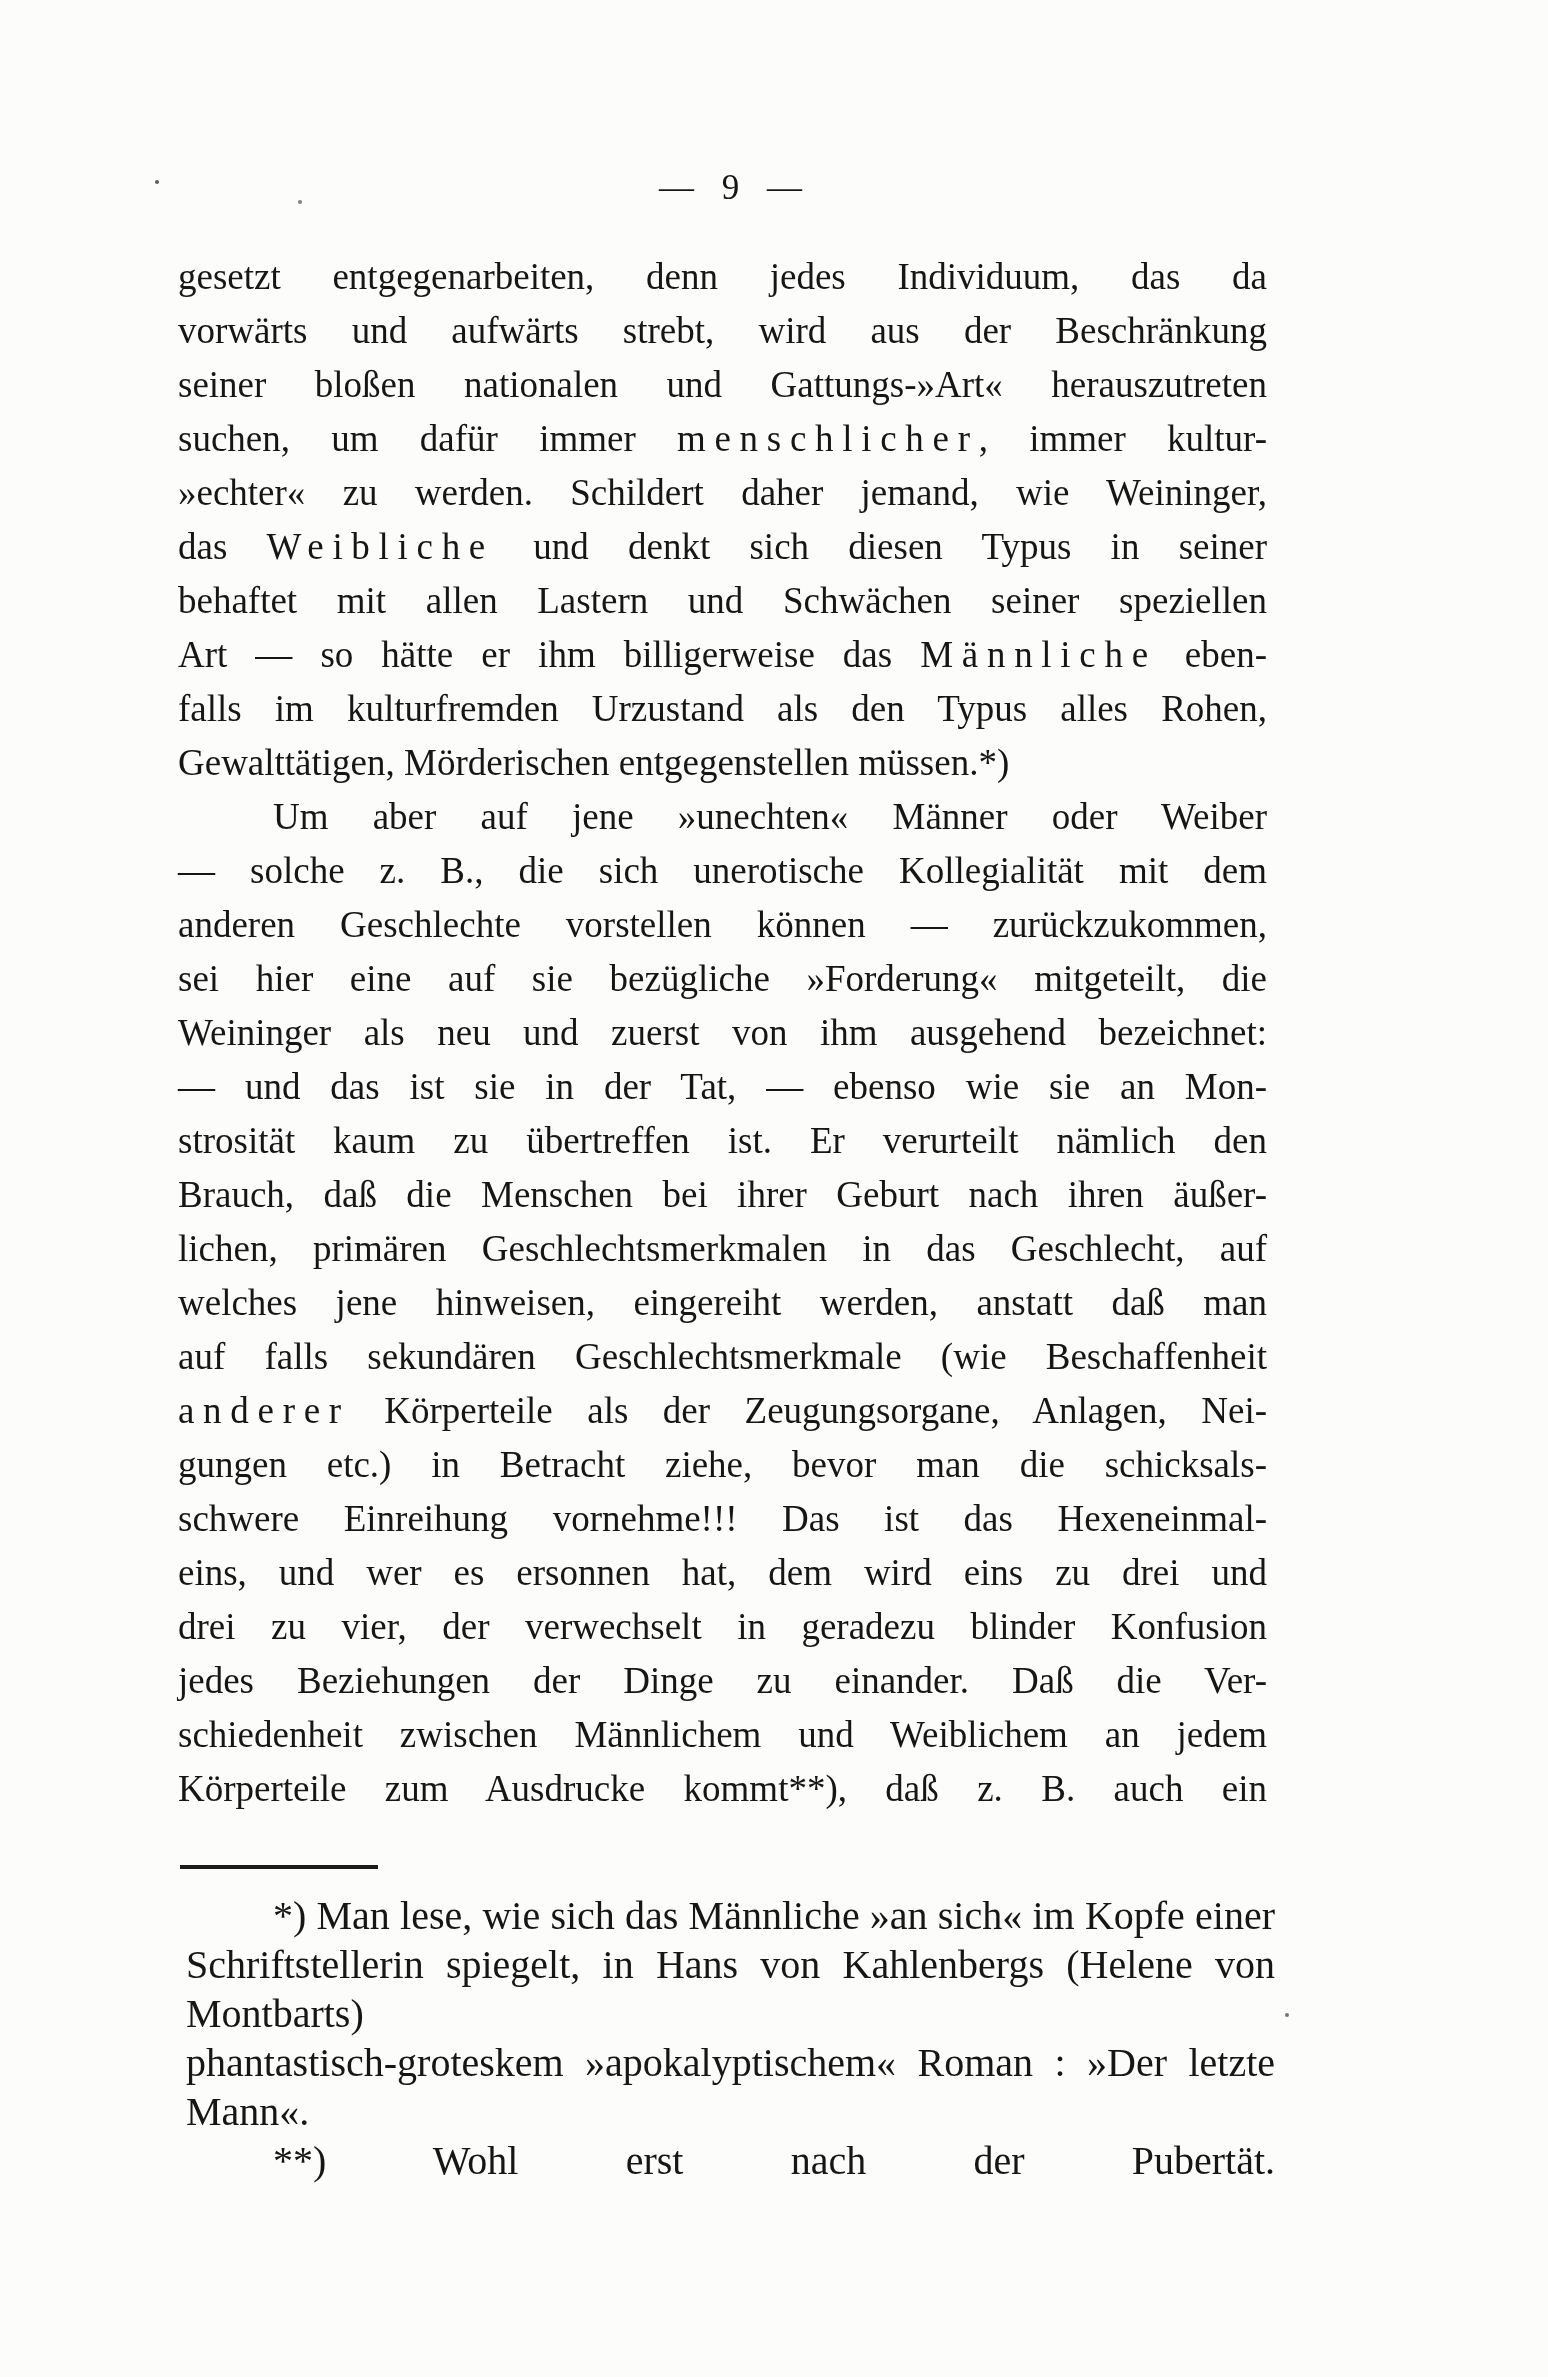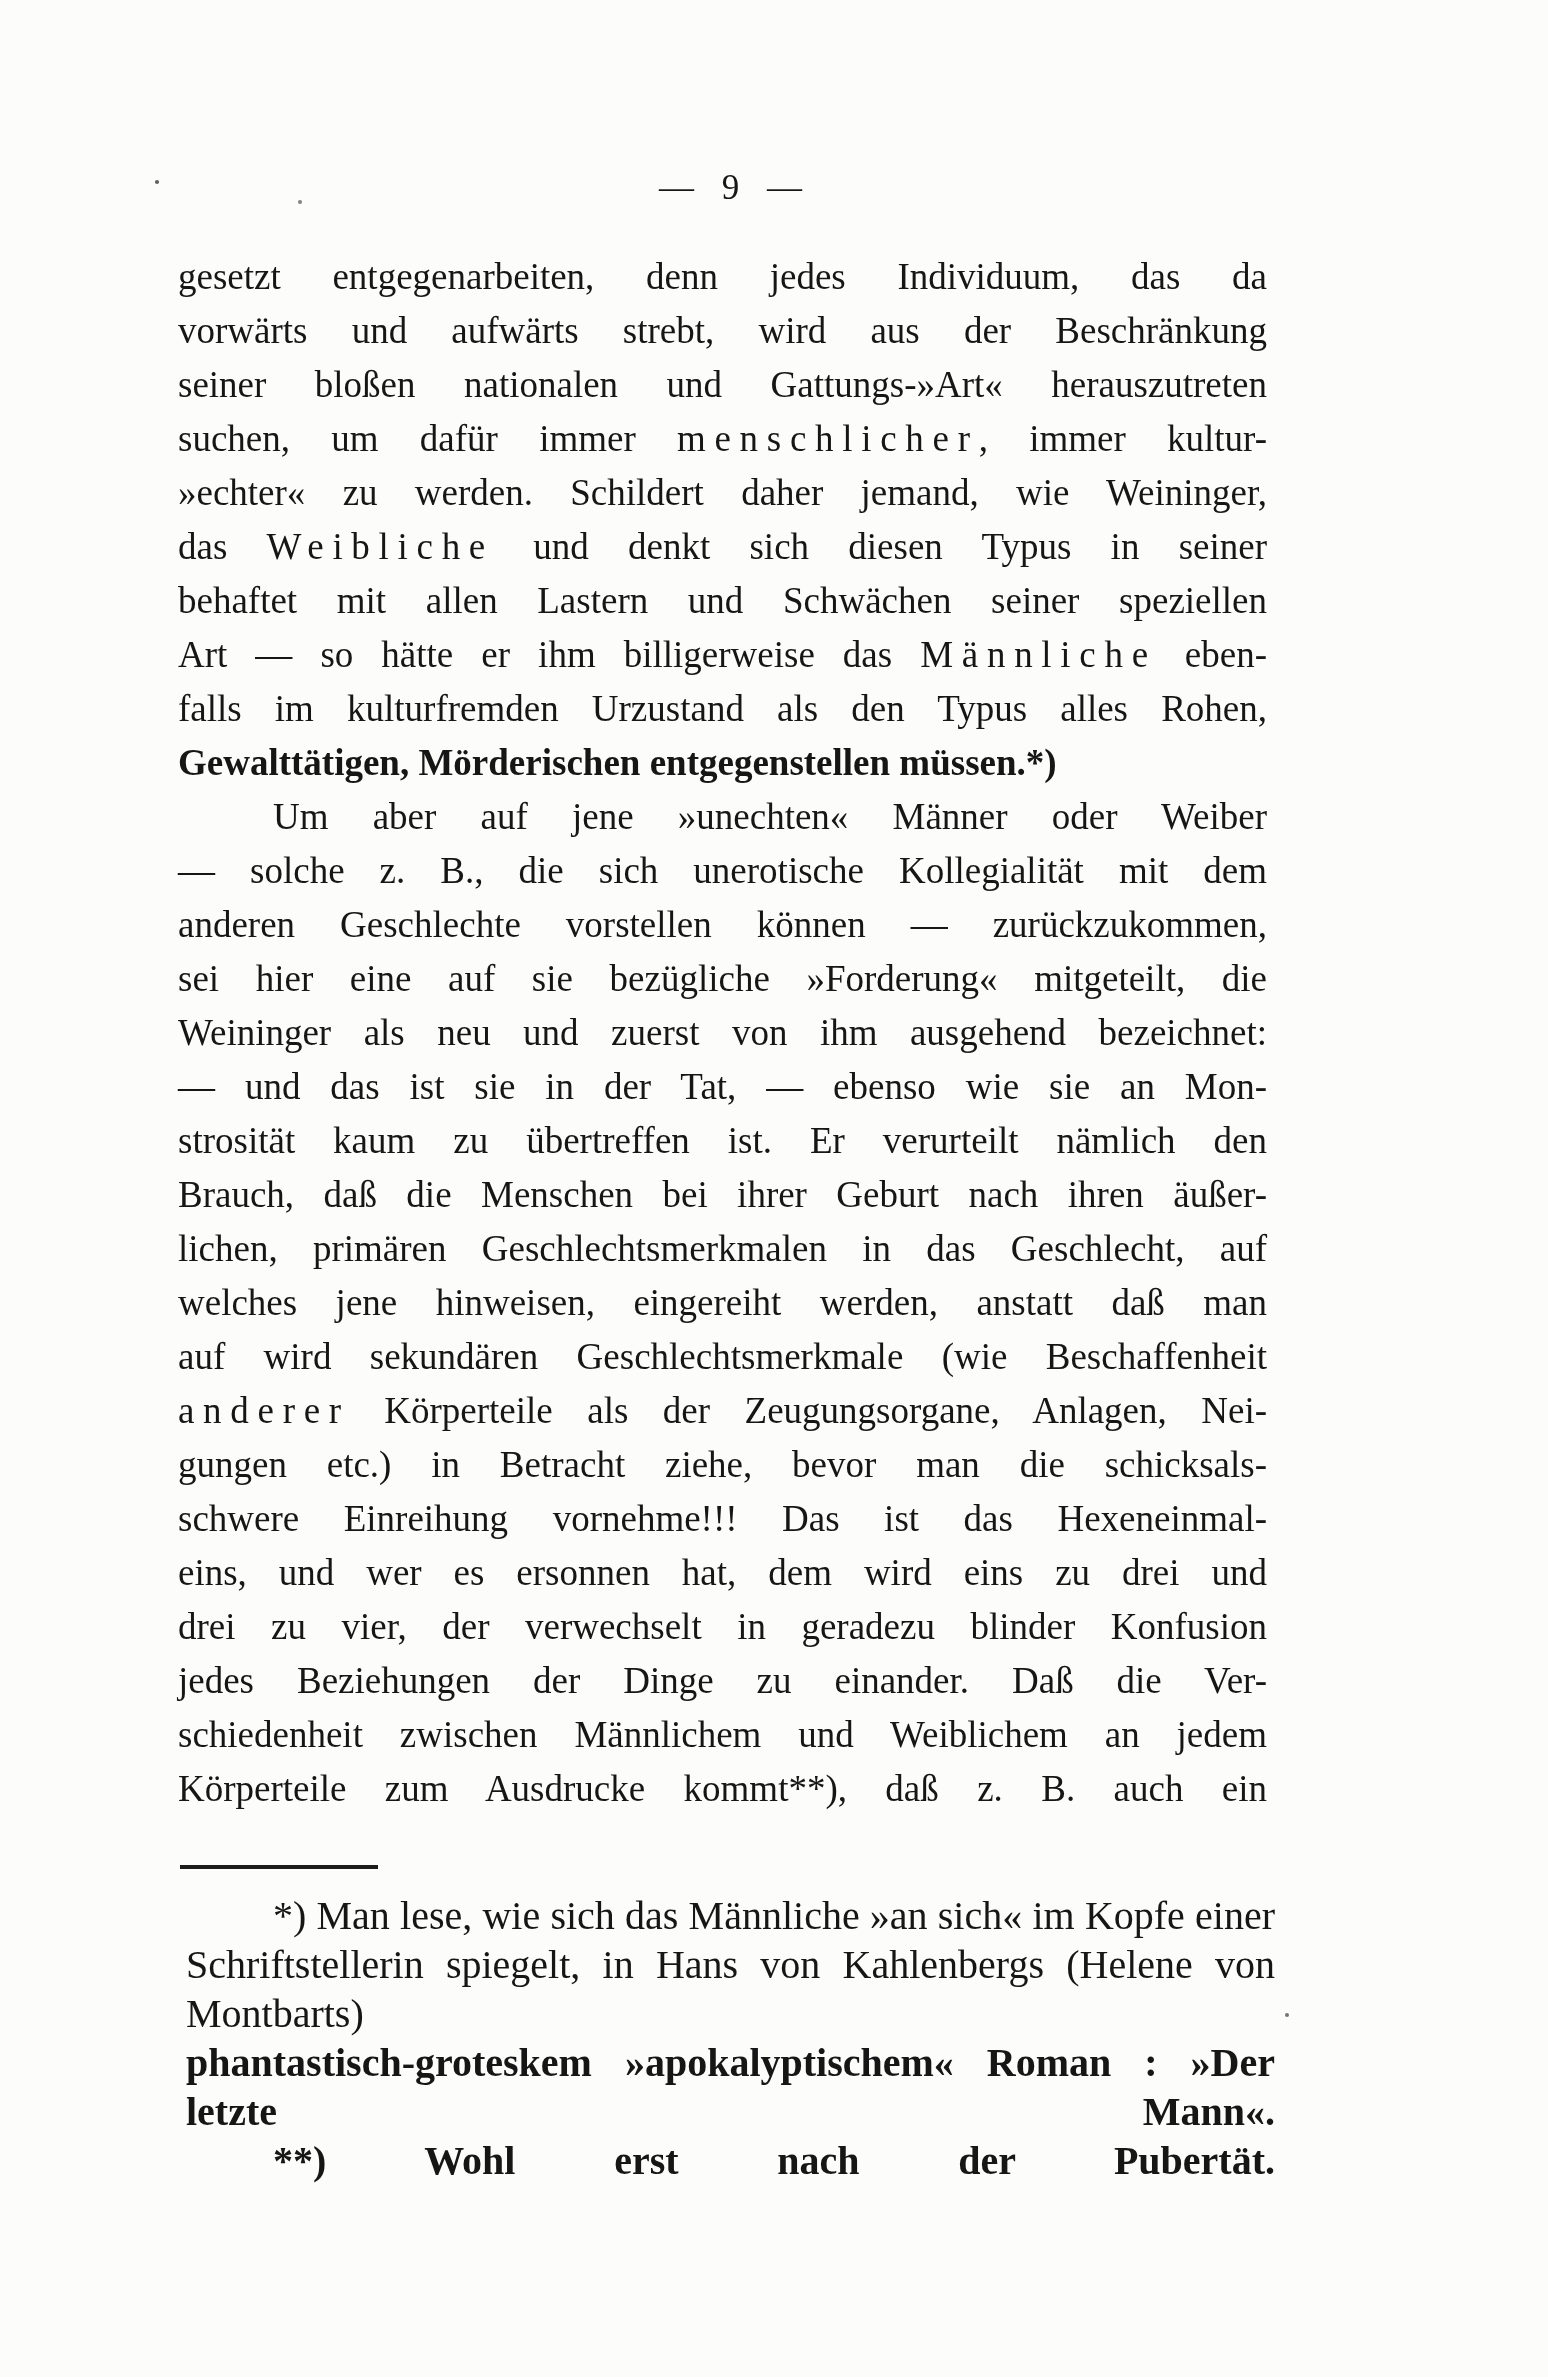--- a/index.html
+++ b/index.html
@@ -31,21 +31,21 @@
     top: 250px;
     left: 178px;
     width: 1089px;
     font-size: 37px;
     line-height: 54px;
   }
   .body-text .line {
     text-align: justify;
     text-align-last: justify;
   }
-  .line.short  { text-align-last: left; font-weight: bold; }
+  .line.short  { text-align-last: left; }
   .line.indent { text-indent: 95px; }
   .sperr { letter-spacing: 8.7px; margin-top: 48px; }
   .footnote-rule {
     position: absolute;
     top: 1865px;
     left: 180px;
     width: 198px;
     height: 3.5px;
     background: #1c1c1c;
   }
@@ -92,21 +92,21 @@
       <div class="line indent">Um aber auf jene »unechten« Männer oder Weiber</div>
       <div class="line">— solche z. B., die sich unerotische Kollegialität mit dem</div>
       <div class="line">anderen Geschlechte vorstellen können — zurückzukommen,</div>
       <div class="line">sei hier eine auf sie bezügliche »Forderung« mitgeteilt, die</div>
       <div class="line">Weininger als neu und zuerst von ihm ausgehend bezeichnet:</div>
       <div class="line">— und das ist sie in der Tat, — ebenso wie sie an Mon-</div>
       <div class="line">strosität kaum zu übertreffen ist. Er verurteilt nämlich den</div>
       <div class="line">Brauch, daß die Menschen bei ihrer Geburt nach ihren äußer-</div>
       <div class="line">lichen, primären Geschlechtsmerkmalen in das Geschlecht, auf</div>
       <div class="line">welches jene hinweisen, eingereiht werden, anstatt daß man</div>
-      <div class="line">auf wird sekundären Geschlechtsmerkmale (wie Beschaffenheit</div>
+      <div class="line">auf falls sekundären Geschlechtsmerkmale (wie Beschaffenheit</div>
       <div class="line"><span class="sperr">anderer</span> Körperteile als der Zeugungsorgane, Anlagen, Nei-</div>
       <div class="line">gungen etc.) in Betracht ziehe, bevor man die schicksals-</div>
       <div class="line">schwere Einreihung vornehme!!! Das ist das Hexeneinmal-</div>
       <div class="line">eins, und wer es ersonnen hat, dem wird eins zu drei und</div>
       <div class="line">drei zu vier, der verwechselt in geradezu blinder Konfusion</div>
       <div class="line">jedes Beziehungen der Dinge zu einander. Daß die Ver-</div>
       <div class="line">schiedenheit zwischen Männlichem und Weiblichem an jedem</div>
       <div class="line">Körperteile zum Ausdrucke kommt**), daß z. B. auch ein</div>
     </div>
 

